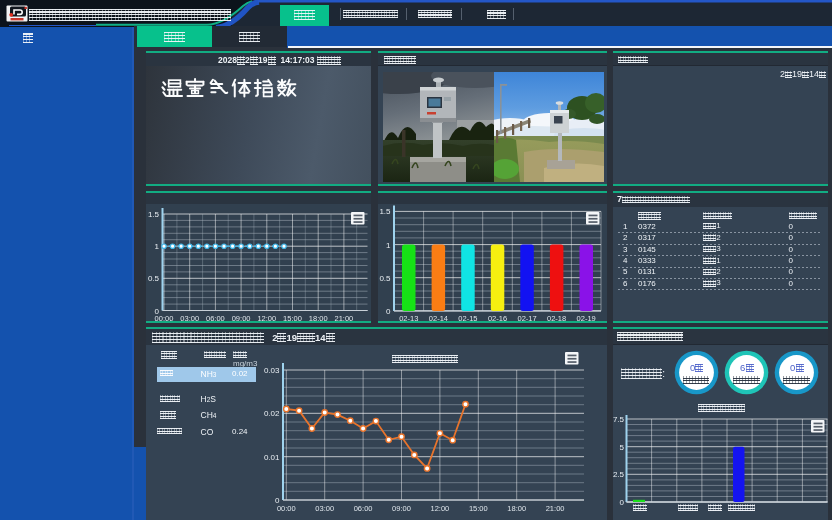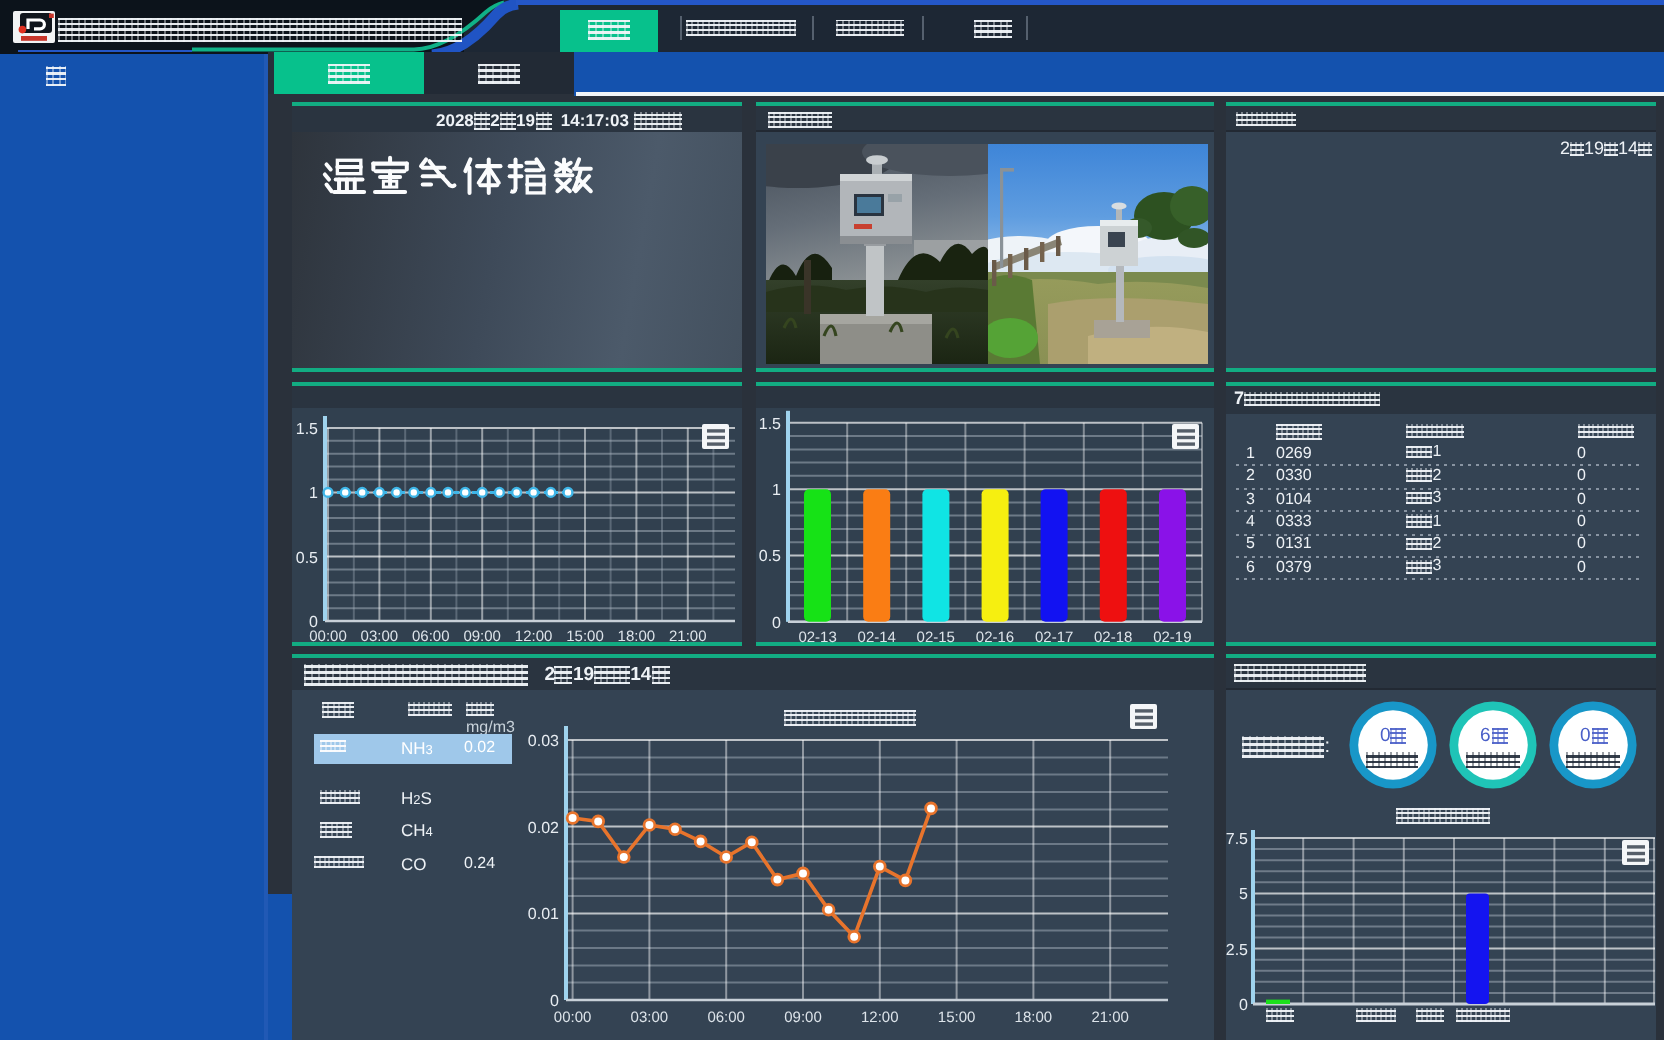--- a/index.html
+++ b/index.html
@@ -329,37 +329,37 @@
     <div class="abs" style="left:613px;top:191px;width:215px;height:132px;background:#344353;border-top:2px solid #12ac82;border-bottom:2px solid #12ac82"></div>
     <div class="abs" style="left:613px;top:193px;width:215px;height:14px;background:#2a3440"></div>
     <div class="abs" style="left:617px;top:194.5px;height:10px;display:flex;align-items:center;white-space:nowrap;">
       <span style="font-size:9px;font-weight:bold;color:#eef2f6;line-height:1;">7</span>
       <span style="display:inline-block;width:68.4px;height:7.6px;background:repeating-linear-gradient(0deg,rgba(242,246,250,0.95) 0 1px,transparent 1px 2.4px),repeating-linear-gradient(90deg,rgba(242,246,250,0.42) 0 1px,transparent 1px 2.6px)"></span>
     </div>
     <div class="abs" style="left:638px;top:212px;font-size:0;line-height:0"><span style="display:inline-block;width:23.1px;height:7.7px;background:repeating-linear-gradient(0deg,rgba(242,246,250,0.95) 0 1px,transparent 1px 2.4px),repeating-linear-gradient(90deg,rgba(242,246,250,0.42) 0 1px,transparent 1px 2.6px)"></span></div>
     <div class="abs" style="left:703px;top:212px;font-size:0;line-height:0"><span style="display:inline-block;width:29.4px;height:7.35px;background:repeating-linear-gradient(0deg,rgba(242,246,250,0.95) 0 1px,transparent 1px 2.4px),repeating-linear-gradient(90deg,rgba(242,246,250,0.42) 0 1px,transparent 1px 2.5px)"></span></div>
     <div class="abs" style="left:788.5px;top:212px;font-size:0;line-height:0"><span style="display:inline-block;width:28.6px;height:7.15px;background:repeating-linear-gradient(0deg,rgba(242,246,250,0.95) 0 1px,transparent 1px 2.4px),repeating-linear-gradient(90deg,rgba(242,246,250,0.42) 0 1px,transparent 1px 2.4px)"></span></div>
     <div class="abs t" style="left:623px;top:222.5px;font-size:8px;line-height:1">1</div>
-    <div class="abs t" style="left:638px;top:222.5px;font-size:8px;line-height:1">0269</div>
+    <div class="abs t" style="left:638px;top:222.5px;font-size:8px;line-height:1">0372</div>
     <div class="abs" style="left:703px;top:221.5px;height:9px;display:flex;align-items:center;white-space:nowrap;">
       <span style="display:inline-block;width:13.2px;height:6.6px;background:repeating-linear-gradient(0deg,rgba(242,246,250,0.95) 0 1px,transparent 1px 2.4px),repeating-linear-gradient(90deg,rgba(242,246,250,0.42) 0 1px,transparent 1px 2.4px)"></span>
       <span style="font-size:8px;color:#eef2f6;line-height:1;">1</span>
     </div>
     <div class="abs t" style="left:788.5px;top:222.5px;font-size:8px;line-height:1">0</div>
     <div class="abs" style="left:618px;top:232.1px;width:204px;height:1px;background:repeating-linear-gradient(90deg,rgba(165,175,188,0.75) 0 1.6px,transparent 1.6px 4px)"></div>
     <div class="abs t" style="left:623px;top:234px;font-size:8px;line-height:1">2</div>
-    <div class="abs t" style="left:638px;top:234px;font-size:8px;line-height:1">0330</div>
+    <div class="abs t" style="left:638px;top:234px;font-size:8px;line-height:1">0317</div>
     <div class="abs" style="left:703px;top:233px;height:9px;display:flex;align-items:center;white-space:nowrap;">
       <span style="display:inline-block;width:13.2px;height:6.6px;background:repeating-linear-gradient(0deg,rgba(242,246,250,0.95) 0 1px,transparent 1px 2.4px),repeating-linear-gradient(90deg,rgba(242,246,250,0.42) 0 1px,transparent 1px 2.4px)"></span>
       <span style="font-size:8px;color:#eef2f6;line-height:1;">2</span>
     </div>
     <div class="abs t" style="left:788.5px;top:234px;font-size:8px;line-height:1">0</div>
     <div class="abs" style="left:618px;top:243.6px;width:204px;height:1px;background:repeating-linear-gradient(90deg,rgba(165,175,188,0.75) 0 1.6px,transparent 1.6px 4px)"></div>
     <div class="abs t" style="left:623px;top:245.5px;font-size:8px;line-height:1">3</div>
-    <div class="abs t" style="left:638px;top:245.5px;font-size:8px;line-height:1">0104</div>
+    <div class="abs t" style="left:638px;top:245.5px;font-size:8px;line-height:1">0145</div>
     <div class="abs" style="left:703px;top:244.5px;height:9px;display:flex;align-items:center;white-space:nowrap;">
       <span style="display:inline-block;width:13.2px;height:6.6px;background:repeating-linear-gradient(0deg,rgba(242,246,250,0.95) 0 1px,transparent 1px 2.4px),repeating-linear-gradient(90deg,rgba(242,246,250,0.42) 0 1px,transparent 1px 2.4px)"></span>
       <span style="font-size:8px;color:#eef2f6;line-height:1;">3</span>
     </div>
     <div class="abs t" style="left:788.5px;top:245.5px;font-size:8px;line-height:1">0</div>
     <div class="abs" style="left:618px;top:255.1px;width:204px;height:1px;background:repeating-linear-gradient(90deg,rgba(165,175,188,0.75) 0 1.6px,transparent 1.6px 4px)"></div>
     <div class="abs t" style="left:623px;top:257px;font-size:8px;line-height:1">4</div>
     <div class="abs t" style="left:638px;top:257px;font-size:8px;line-height:1">0333</div>
     <div class="abs" style="left:703px;top:256px;height:9px;display:flex;align-items:center;white-space:nowrap;">
       <span style="display:inline-block;width:13.2px;height:6.6px;background:repeating-linear-gradient(0deg,rgba(242,246,250,0.95) 0 1px,transparent 1px 2.4px),repeating-linear-gradient(90deg,rgba(242,246,250,0.42) 0 1px,transparent 1px 2.4px)"></span>
@@ -369,21 +369,21 @@
     <div class="abs" style="left:618px;top:266.6px;width:204px;height:1px;background:repeating-linear-gradient(90deg,rgba(165,175,188,0.75) 0 1.6px,transparent 1.6px 4px)"></div>
     <div class="abs t" style="left:623px;top:268.4px;font-size:8px;line-height:1">5</div>
     <div class="abs t" style="left:638px;top:268.4px;font-size:8px;line-height:1">0131</div>
     <div class="abs" style="left:703px;top:267.4px;height:9px;display:flex;align-items:center;white-space:nowrap;">
       <span style="display:inline-block;width:13.2px;height:6.6px;background:repeating-linear-gradient(0deg,rgba(242,246,250,0.95) 0 1px,transparent 1px 2.4px),repeating-linear-gradient(90deg,rgba(242,246,250,0.42) 0 1px,transparent 1px 2.4px)"></span>
       <span style="font-size:8px;color:#eef2f6;line-height:1;">2</span>
     </div>
     <div class="abs t" style="left:788.5px;top:268.4px;font-size:8px;line-height:1">0</div>
     <div class="abs" style="left:618px;top:278.0px;width:204px;height:1px;background:repeating-linear-gradient(90deg,rgba(165,175,188,0.75) 0 1.6px,transparent 1.6px 4px)"></div>
     <div class="abs t" style="left:623px;top:279.8px;font-size:8px;line-height:1">6</div>
-    <div class="abs t" style="left:638px;top:279.8px;font-size:8px;line-height:1">0379</div>
+    <div class="abs t" style="left:638px;top:279.8px;font-size:8px;line-height:1">0176</div>
     <div class="abs" style="left:703px;top:278.8px;height:9px;display:flex;align-items:center;white-space:nowrap;">
       <span style="display:inline-block;width:13.2px;height:6.6px;background:repeating-linear-gradient(0deg,rgba(242,246,250,0.95) 0 1px,transparent 1px 2.4px),repeating-linear-gradient(90deg,rgba(242,246,250,0.42) 0 1px,transparent 1px 2.4px)"></span>
       <span style="font-size:8px;color:#eef2f6;line-height:1;">3</span>
     </div>
     <div class="abs t" style="left:788.5px;top:279.8px;font-size:8px;line-height:1">0</div>
     <div class="abs" style="left:618px;top:289.40000000000003px;width:204px;height:1px;background:repeating-linear-gradient(90deg,rgba(165,175,188,0.75) 0 1.6px,transparent 1.6px 4px)"></div>
     <div class="abs" style="left:146px;top:327px;width:461px;height:193px;background:#344353;border-top:2px solid #12ac82"></div>
     <div class="abs" style="left:146px;top:329px;width:461px;height:16px;background:#2a3440"></div>
     <div class="abs" style="left:152px;top:331px;height:13px;display:flex;align-items:center;white-space:nowrap;">
       <span style="display:inline-block;width:112.2px;height:10.2px;background:repeating-linear-gradient(0deg,rgba(242,246,250,0.95) 0 1.3px,transparent 1.3px 3.0px),repeating-linear-gradient(90deg,rgba(242,246,250,0.42) 0 1px,transparent 1px 3.5px)"></span>

